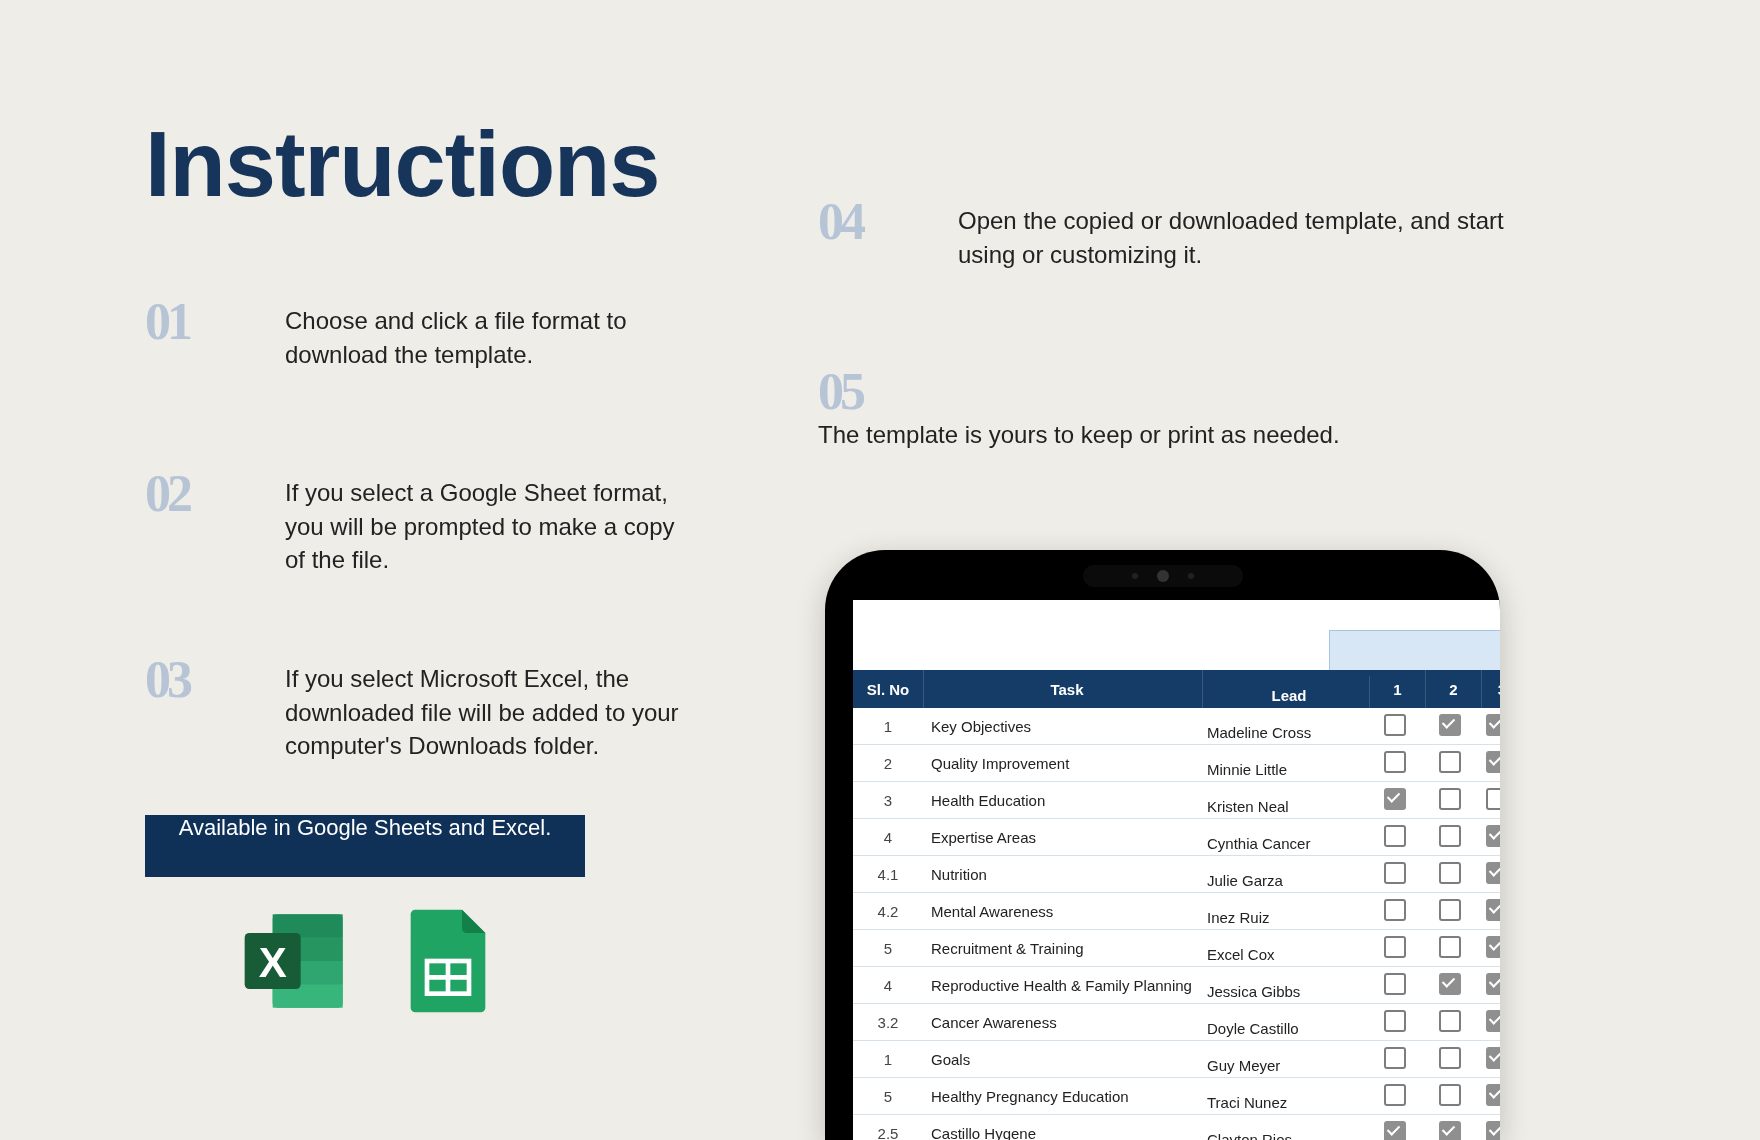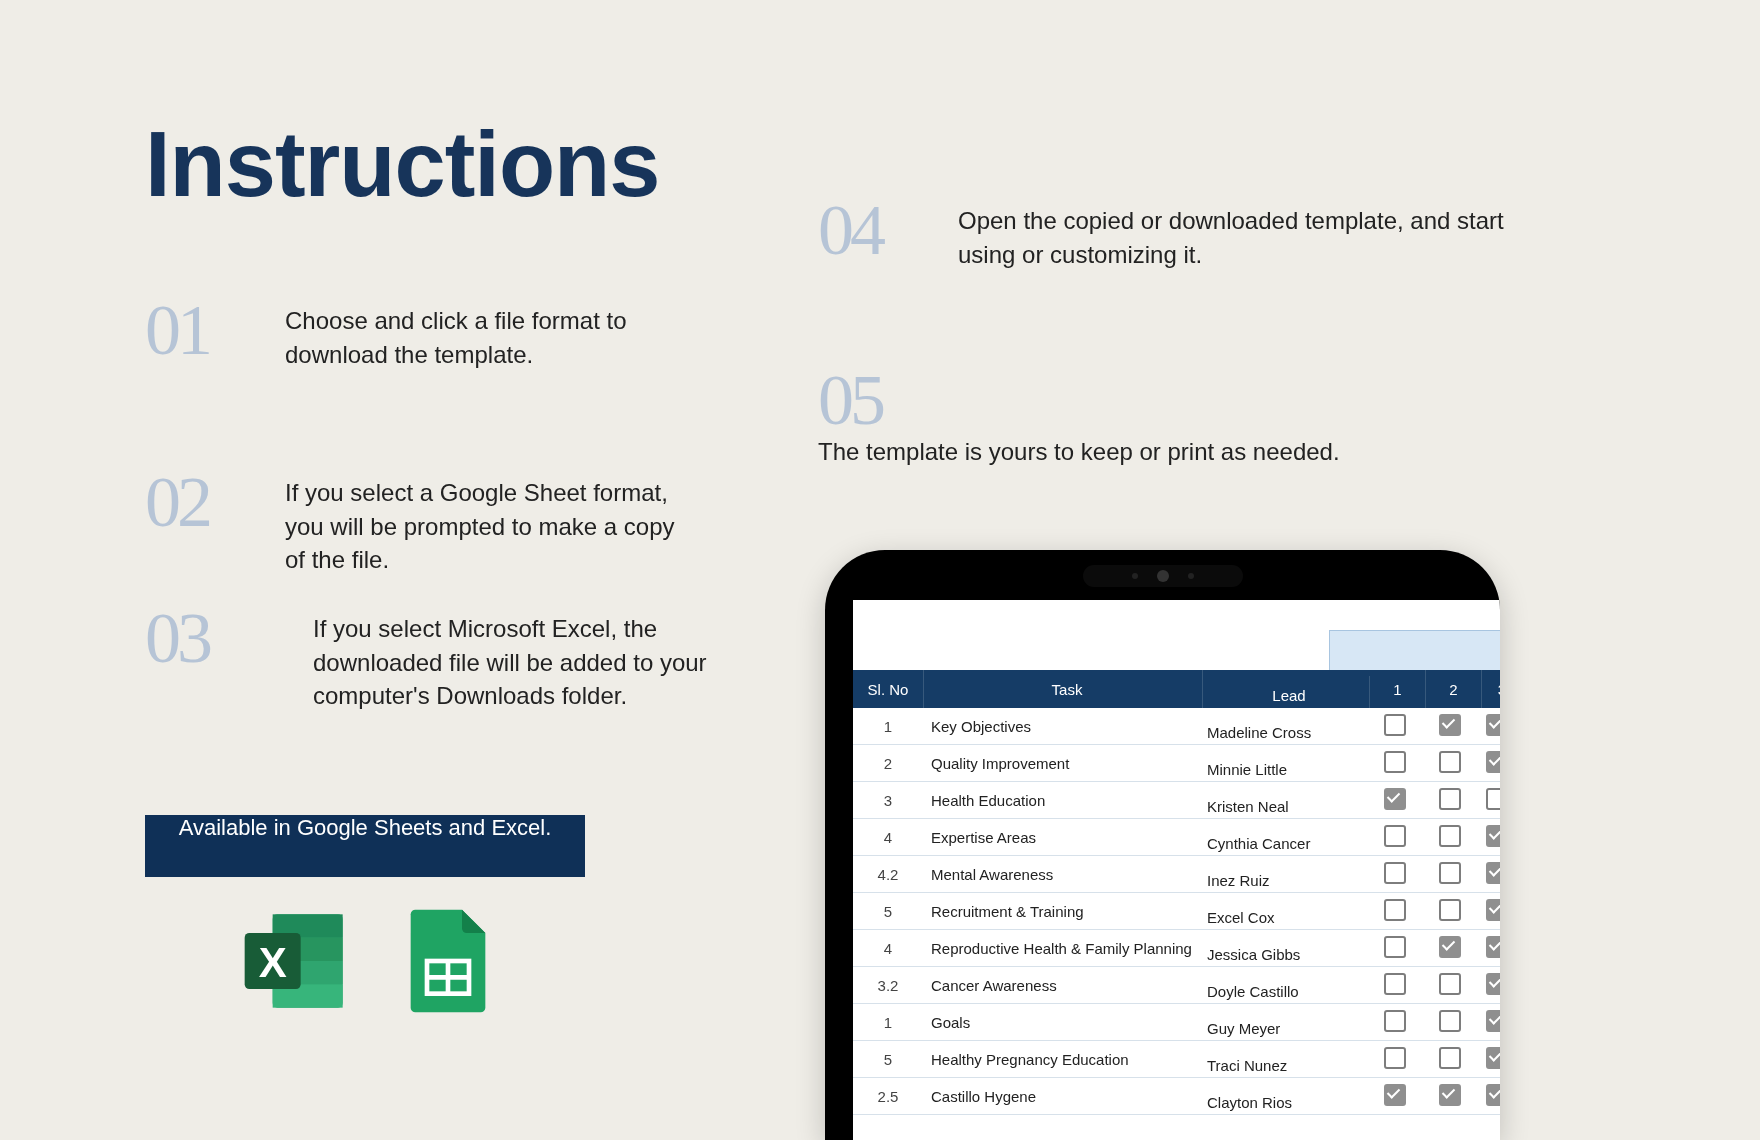--- a/index.html
+++ b/index.html
@@ -32,38 +32,38 @@
     font-size:92px;
     letter-spacing:-1px;
   }
   .step{
     position:absolute;
     display:flex;
     align-items:flex-start;
   }
   .step .num{
     font-family:Georgia,"Times New Roman",serif;
-    font-weight:400;
+    font-weight:700;
     color:var(--step-num);
-    font-size:72px;
+    font-size:52px;
     line-height:0.85;
     letter-spacing:-4px;
     margin-right:20px;
     min-width:120px;
   }
   .step .txt{
     font-size:24px;
     line-height:1.4;
     color:#222;
     max-width:410px;
     padding-top:4px;
   }
   .step1{left:145px;top:300px;}
   .step2{left:145px;top:472px;}
-  .step3{left:145px;top:608px;gap:28px;}
+  .step3{left:145px;top:658px;}
   .step4{left:818px;top:200px;}
   .step5{left:818px;top:370px;flex-direction:column;}
   .step4 .txt, .step5 .txt{max-width:560px;}
 
   .avail-btn{
     position:absolute;
     left:145px;top:815px;
     width:440px;height:62px;
     background:var(--navy-dark);
     color:#fff;
@@ -116,21 +116,21 @@
   .table{
     position:absolute;
     left:0;right:0;top:70px;
     font-size:15px;
     color:#222;
   }
   .thead{
     display:flex;
     background:var(--header);
     color:#fff;
-    font-weight:400;
+    font-weight:700;
     height:38px;
     align-items:center;
   }
   .col-sl{width:70px;text-align:center;flex-shrink:0;}
   .col-task{width:270px;padding-left:8px;flex-shrink:0;}
   .col-lead{width:160px;padding-left:6px;flex-shrink:0;margin-top:12px;}
   .col-chk{width:55px;text-align:center;flex-shrink:0;}
   .thead > div{border-right:1px solid rgba(255,255,255,0.15);height:100%;display:flex;align-items:center;justify-content:center;}
   .thead .col-task,.thead .col-lead{justify-content:center;}
   .trow{
@@ -256,20 +256,28 @@
           </div>
           <div class="trow">
             <div class="col-sl">4</div>
             <div class="col-task">Expertise Areas</div>
             <div class="col-lead">Cynthia Cancer</div>
             <div class="col-chk"><span class="chk"></span></div>
             <div class="col-chk"><span class="chk"></span></div>
             <div class="col-chk" style="width:40px"><span class="chk on"></span></div>
           </div>
           <div class="trow">
+            <div class="col-sl">4.1</div>
+            <div class="col-task">Nutrition</div>
+            <div class="col-lead">Julie Garza</div>
+            <div class="col-chk"><span class="chk"></span></div>
+            <div class="col-chk"><span class="chk"></span></div>
+            <div class="col-chk" style="width:40px"><span class="chk on"></span></div>
+          </div>
+          <div class="trow">
             <div class="col-sl">4.2</div>
             <div class="col-task">Mental Awareness</div>
             <div class="col-lead">Inez Ruiz</div>
             <div class="col-chk"><span class="chk"></span></div>
             <div class="col-chk"><span class="chk"></span></div>
             <div class="col-chk" style="width:40px"><span class="chk on"></span></div>
           </div>
           <div class="trow">
             <div class="col-sl">5</div>
             <div class="col-task">Recruitment &amp; Training</div>

